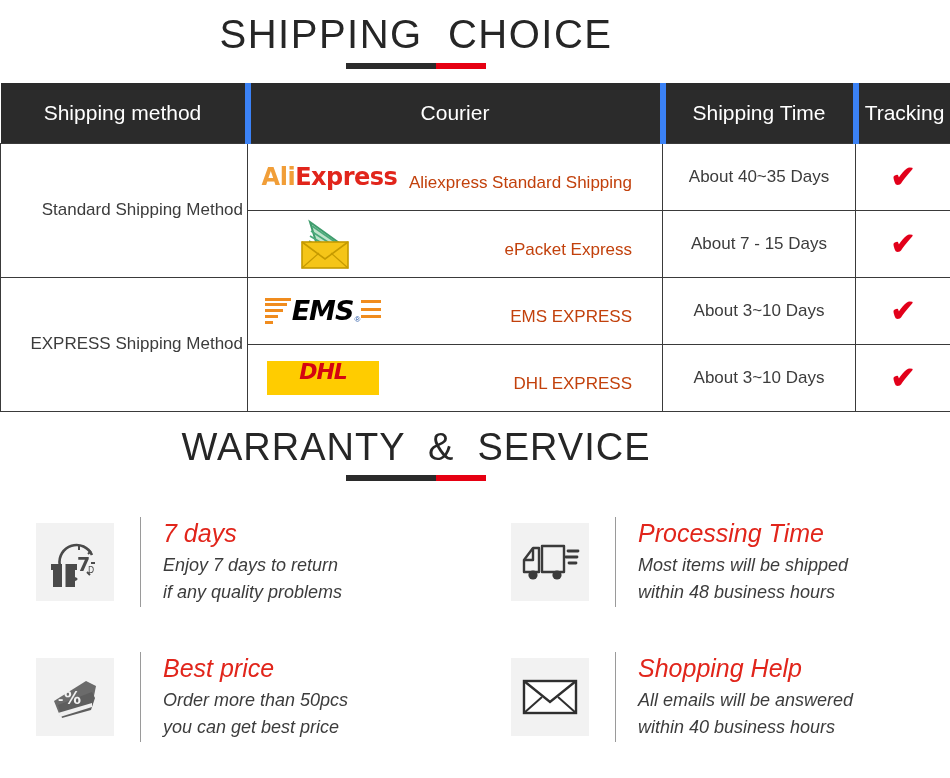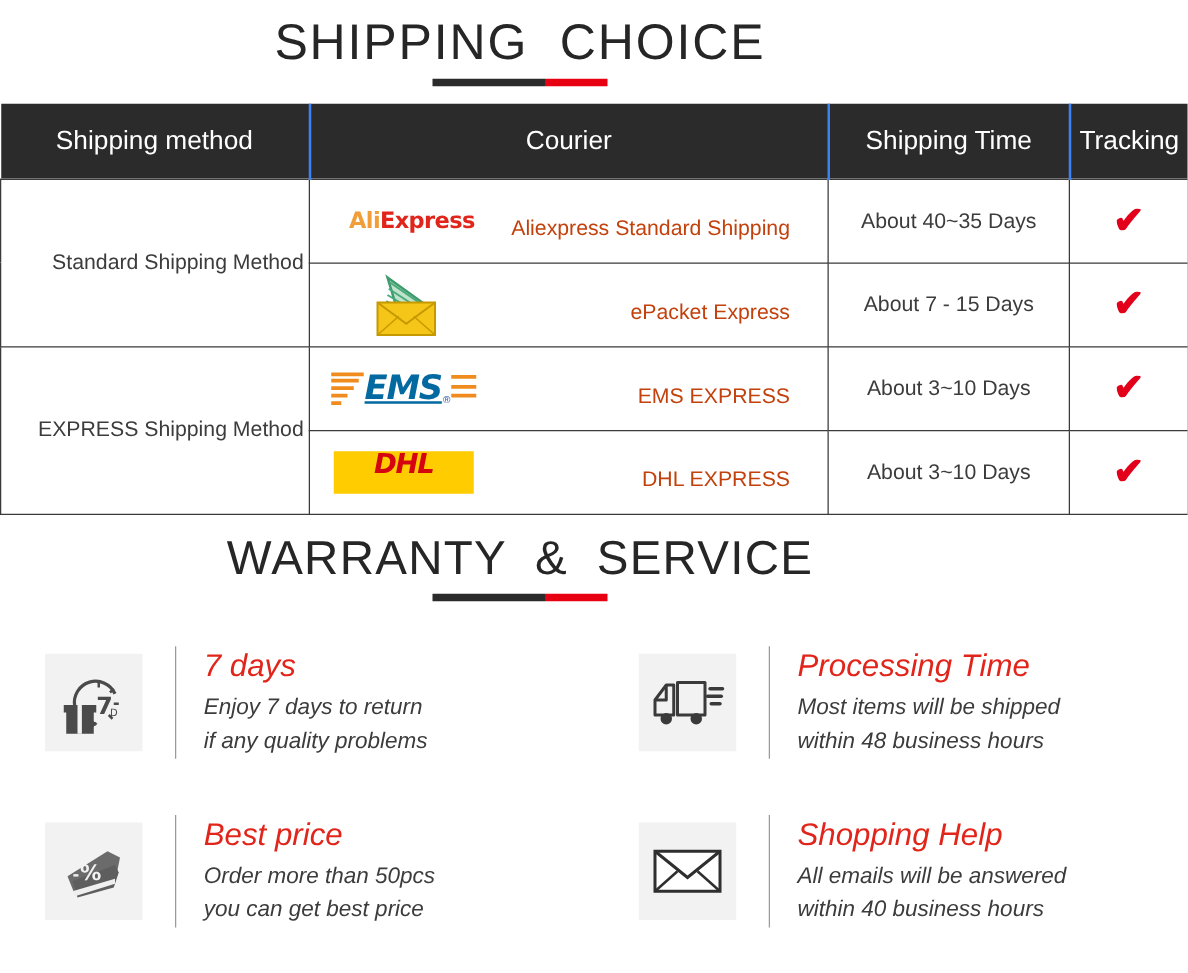--- a/index.html
+++ b/index.html
@@ -46,21 +46,21 @@
   .ship-table col.c3 { width: 193px; }
   .ship-table col.c4 { width: 95px; }
 
   .ship-table thead th {
     background: #2b2b2b;
     color: #ffffff;
     font-size: 21px;
     font-weight: 400;
     height: 60px;
     border-left: 2px solid #ffffff;
-    border-right: 2px solid #3b82f6;
+    border-right: 6px solid #3b82f6;
     text-align: center;
     vertical-align: middle;
   }
   .ship-table thead th:first-child { border-left: none; }
   .ship-table thead th:last-child  { border-right: none; margin-left: 38px; }
 
   .ship-table tbody td {
     border: 1px solid #3a3a3a;
     height: 67px;
     vertical-align: middle;
@@ -96,21 +96,21 @@
     font-size: 17px;
     color: #c2410c;
     flex: 1 1 auto;
     text-align: right;
     padding-right: 30px;
     margin-top: 12px;
   }
 
   
   .ali-logo {
-    font-size: 18px;
+    font-size: 24px;
     font-weight: bold;
     letter-spacing: -0.5px;
     font-family: "DejaVu Sans", sans-serif;
     margin-left: 13px;
   }
   .ali-logo .ali { color: #f19e38; }
   .ali-logo .express { color: #e1251b; }
 
   
   .ems-logo { display: flex; align-items: center; }
@@ -122,23 +122,22 @@
     display: block; height: 3px; background: #f08c1e;
   }
   .ems-stripes-left i:nth-child(1) { width: 26px; }
   .ems-stripes-left i:nth-child(2) { width: 22px; }
   .ems-stripes-left i:nth-child(3) { width: 18px; }
   .ems-stripes-left i:nth-child(4) { width: 13px; }
   .ems-stripes-left i:nth-child(5) { width: 8px; }
   .ems-word {
     font-family: "DejaVu Sans", sans-serif;
     font-size: 27px; font-weight: bold; font-style: italic;
-    color: #0369a1; letter-spacing: -1px; margin: 0 1px 0 1px;
+    color: #000000; letter-spacing: -1px; margin: 0 1px 0 1px;
     line-height: 1;
-    text-decoration: underline;
   }
   .ems-reg { font-size: 8px; color: #1b4ea0; align-self: flex-end; }
   .ems-stripes-right {
     width: 20px; height: 18px;
     display: flex; flex-direction: column; justify-content: space-between;
     margin-left: 1px; align-self: flex-start; margin-top: 3px;
   }
   .ems-stripes-right i { display: block; height: 3px; width: 20px; background: #f08c1e; }
 
   

